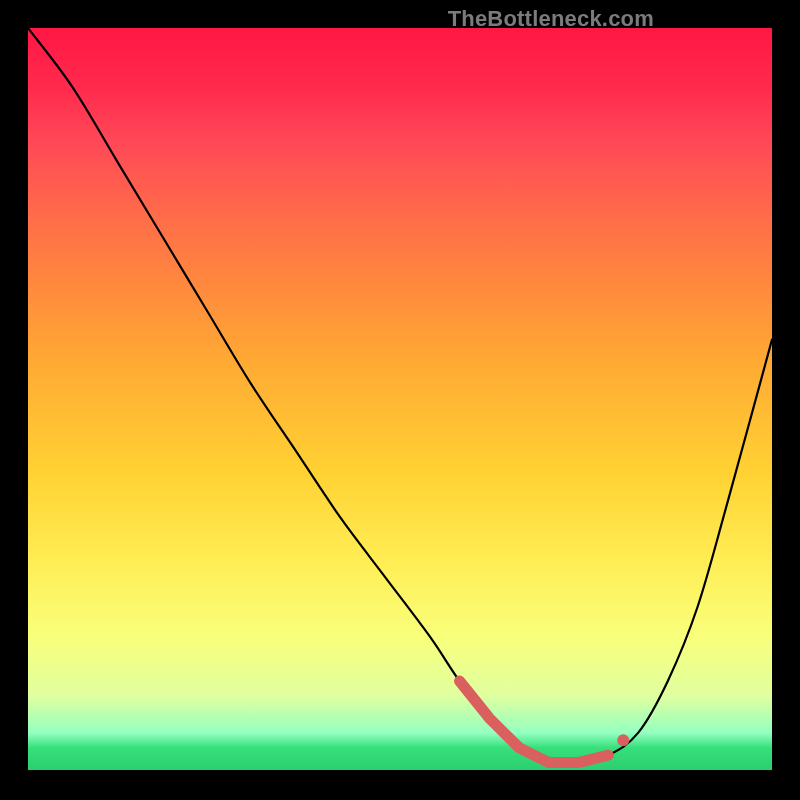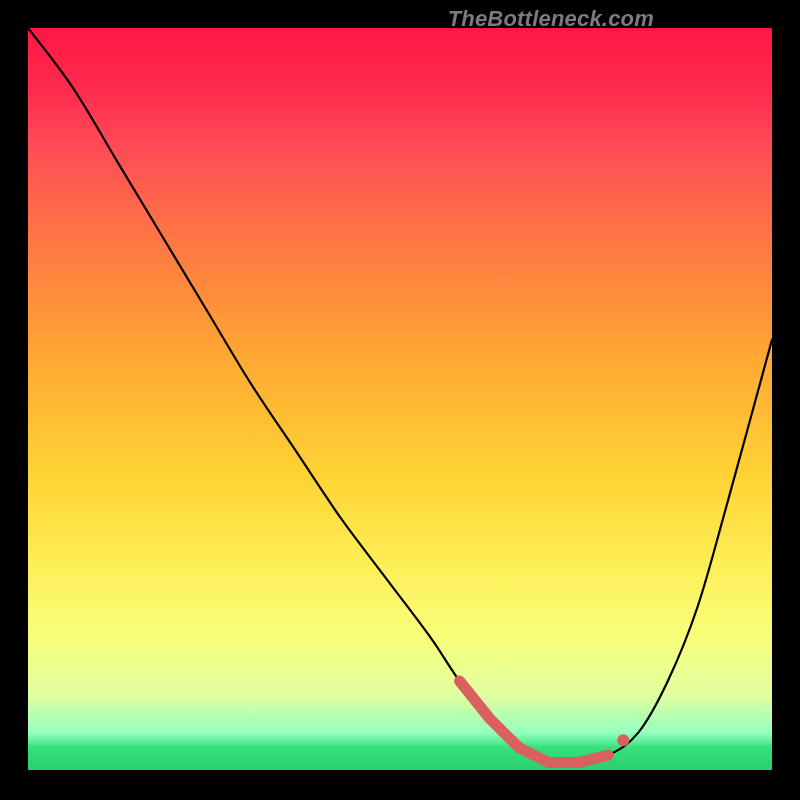--- a/index.html
+++ b/index.html
@@ -2,21 +2,20 @@
 <html><head>
 <meta charset="utf-8">
 <style>
   * { margin: 0; padding: 0; box-sizing: border-box; }
   html, body { width: 800px; height: 800px; overflow: hidden; background: #000; }
   .frame {
     position: relative;
     width: 664px;
     height: 800px;
     background: #000;
-    font-style: italic;
   }
   .plot-area {
     position: absolute;
     left: 28px;
     top: 28px;
     width: 744px;
     height: 742px;
     overflow: hidden;
   }
   .gradient {

